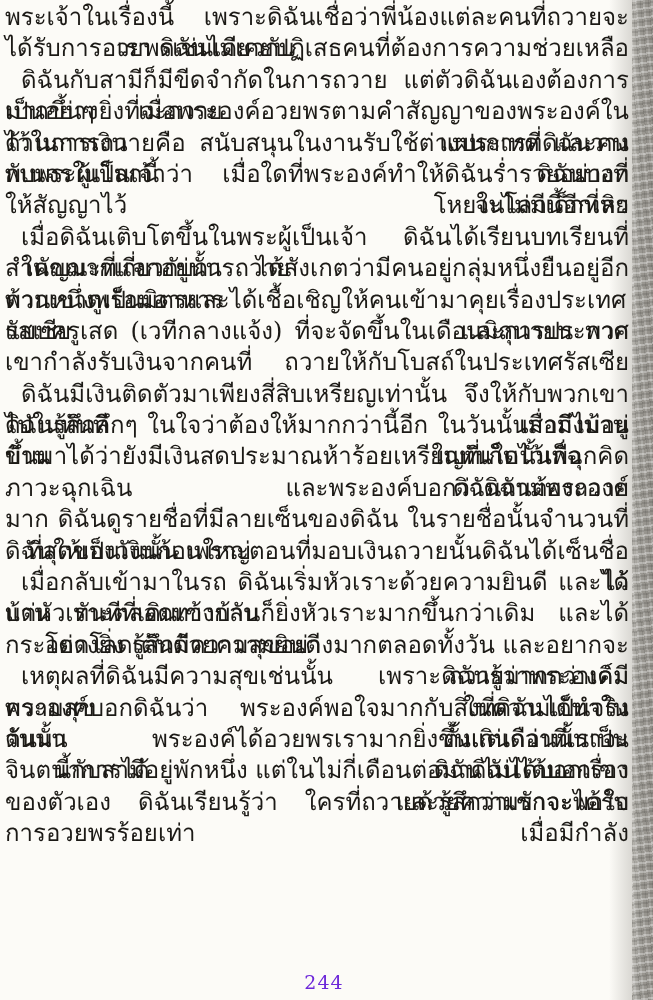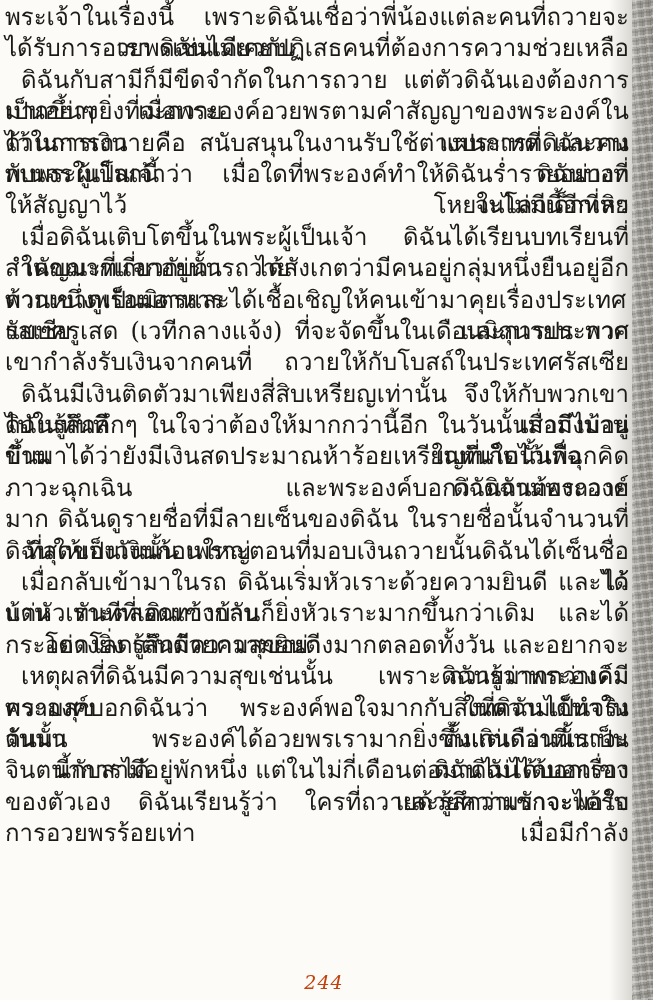--- a/index.html
+++ b/index.html
@@ -41,22 +41,21 @@
   }
   .ind { text-indent: 16px; }   
   .page-number {
     position: absolute;
     left: 0;
     top: 971px;
     width: 648px;
     text-align: center;
     font-size: 19px;
     letter-spacing: 1px;
-    color: #c2410c;
-    font-style: italic;
+    color: #6d28d9;
   }
   
   .scan-edge {
     position: absolute;
     top: 0; right: 0;
     width: 21px; height: 1000px;
     background:
       repeating-linear-gradient(172deg,
         rgba(255,255,255,0.30) 0 2px,
         rgba(255,255,255,0)   2px 4px,

